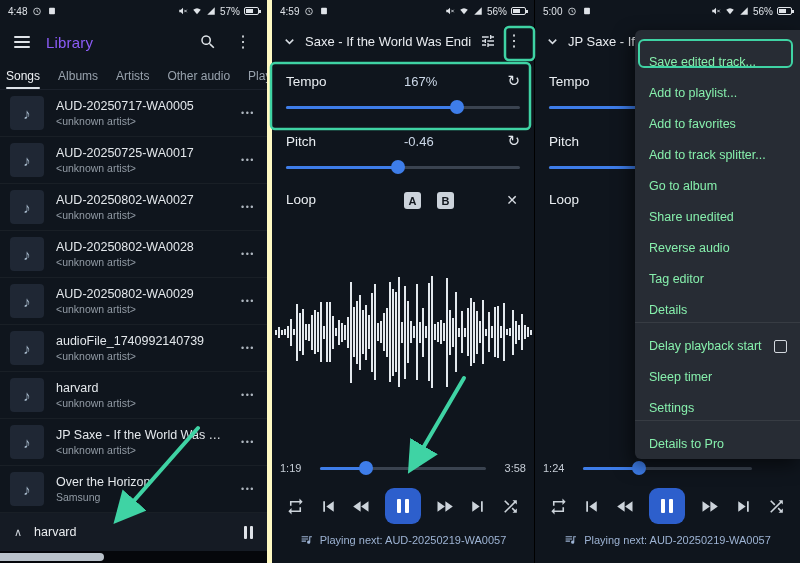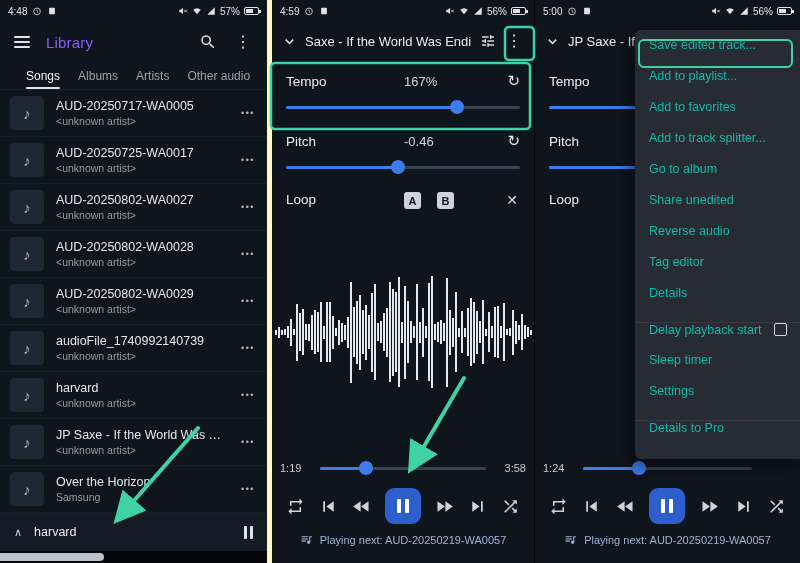--- a/index.html
+++ b/index.html
@@ -19,21 +19,21 @@
   .batt::after{content:'';position:absolute;right:-3px;top:2px;width:2px;height:3px;background:#dfe3e8;}
 
   
   .lib-header{height:40px;display:flex;align-items:center;padding:0 14px;gap:16px;}
   .burger{width:16px;height:12px;display:flex;flex-direction:column;justify-content:space-between;}
   .burger i{height:2px;background:#dfe3e8;border-radius:1px;}
   .lib-title{font-size:15px;color:#8b5cf6;flex:1;letter-spacing:.2px;}
   .kebab{font-size:16px;color:#dfe3e8;padding:0 2px;line-height:1;}
 
   
-  .tabs{display:flex;align-items:center;gap:18px;height:28px;padding:0 26px;font-size:12px;color:#98a2ad;border-bottom:1px solid #1b212b;white-space:nowrap;}
+  .tabs{display:flex;align-items:center;gap:18px;height:28px;padding:0 6px;font-size:12px;color:#98a2ad;border-bottom:1px solid #1b212b;white-space:nowrap;}
   .tab{position:relative;height:100%;display:flex;align-items:center;}
   .tab.active{color:#eef1f4;}
   .tab.active::after{content:'';position:absolute;left:0;right:0;bottom:0;height:2px;background:#dfe4ea;border-radius:1px;}
 
   
   .songs{position:absolute;top:90px;left:0;right:0;}
   .row{height:47px;display:flex;align-items:center;padding-left:10px;border-bottom:1px solid rgba(255,255,255,.045);}
   .thumb{width:34px;height:34px;border-radius:4px;background:#1f2734;display:flex;align-items:center;justify-content:center;color:#a9bccd;font-size:15px;flex:none;}
   .meta{flex:1;min-width:0;margin-left:12px;}
   .ttl{font-size:12.5px;color:#e4e8ec;white-space:nowrap;overflow:hidden;text-overflow:ellipsis;}
@@ -83,21 +83,21 @@
   .transport{position:absolute;left:6px;right:6px;top:486px;height:40px;display:flex;align-items:center;justify-content:space-between;padding:0 8px;}
   .ticon{display:block;fill:#ccd3da;}
   .playbtn{width:36px;height:36px;border-radius:9px;background:var(--c-play,#2d5fcc);display:flex;align-items:center;justify-content:center;gap:4px;}
   .playbtn i{width:4px;height:14px;background:#fff;border-radius:1px;}
 
   
   .pnext{position:absolute;left:0;right:0;top:533px;display:flex;align-items:center;justify-content:center;gap:7px;font-size:11px;color:#9db3d3;}
 
   
   .menu{position:absolute;left:100px;top:30px;width:166px;background:#272c34;border-radius:6px 0 0 6px;box-shadow:-4px 6px 18px rgba(0,0,0,.55);z-index:5;padding:8px 0;}
-  .mi{position:relative;height:31px;display:flex;align-items:flex-start;padding:0 14px;font-size:12.5px;color:#14b8a6;white-space:nowrap;overflow:hidden;}
+  .mi{position:relative;height:31px;display:flex;align-items:flex-end;padding:0 14px;font-size:12.5px;color:#86efac;white-space:nowrap;overflow:hidden;}
   .mi .cb{display:none;width:13px;height:13px;border:1.5px solid #d3d8de;border-radius:2px;margin-left:auto;flex:none;}
   .mi.checkbox .cb{display:block;}
   .mi.divider{border-top:1px solid rgba(255,255,255,.08);margin-top:5px;}
   .mi.highlight::after{content:'';position:absolute;inset:1px 8px 1px 3px;border:2px solid var(--c-teal,#3fd3a4);border-radius:6px;pointer-events:none;}
 
   
   #overlay{position:absolute;inset:0;z-index:20;pointer-events:none;}
 </style>
 </head>
 <body>

